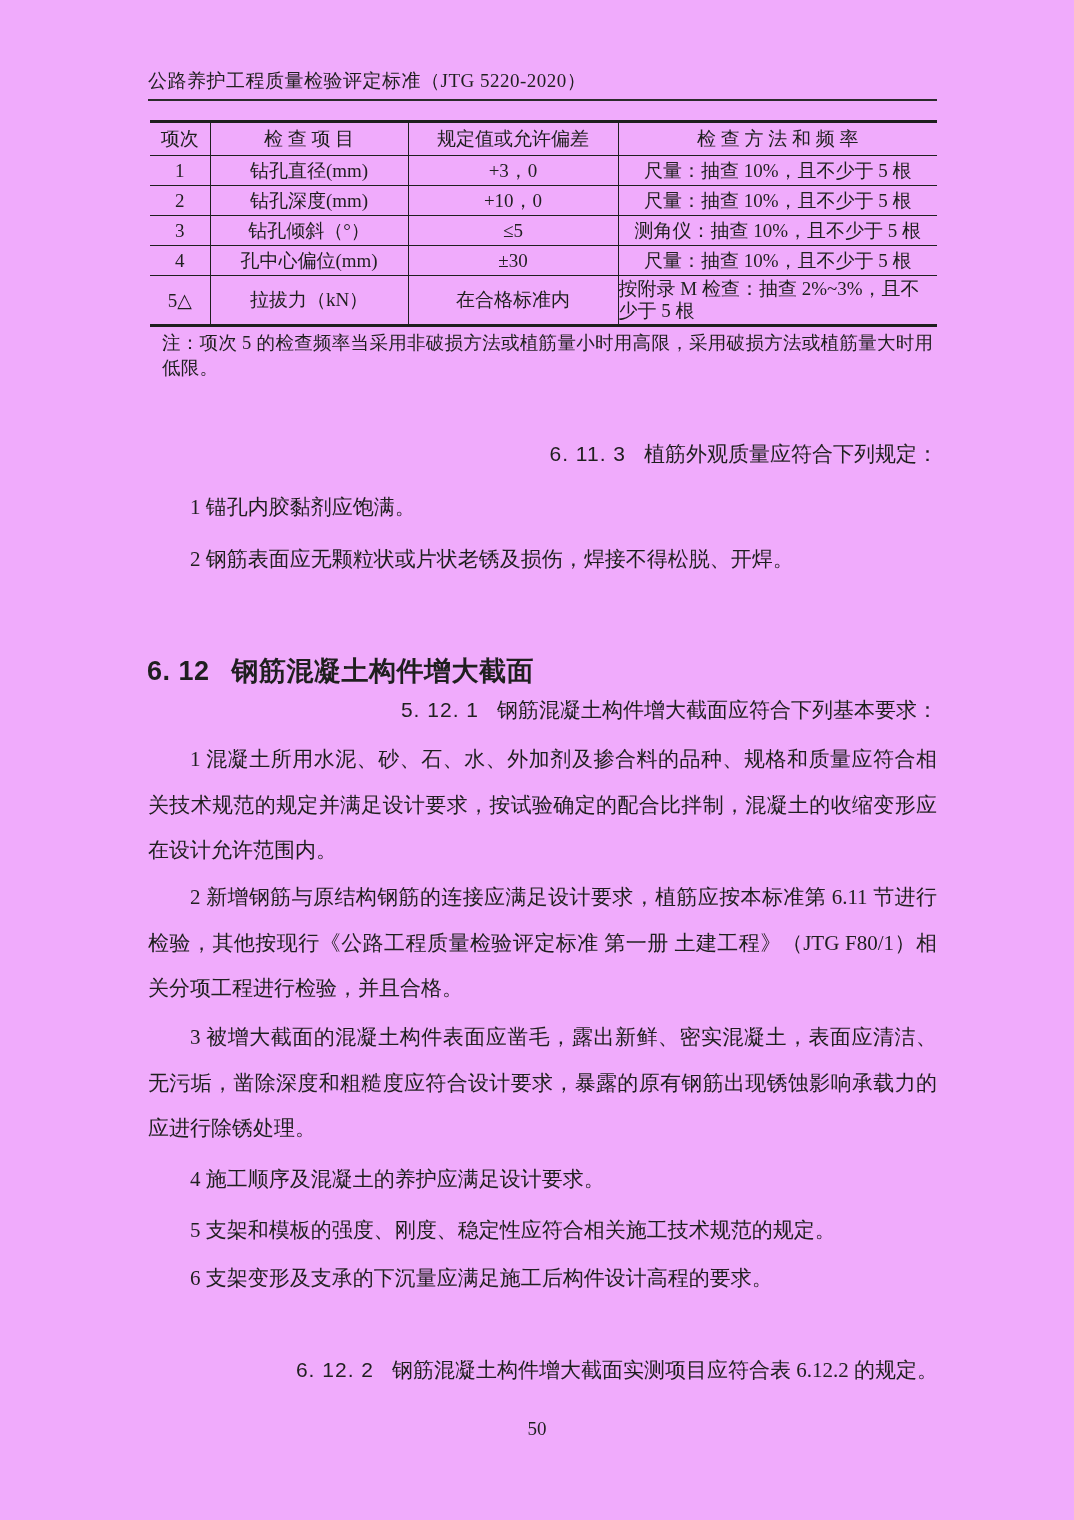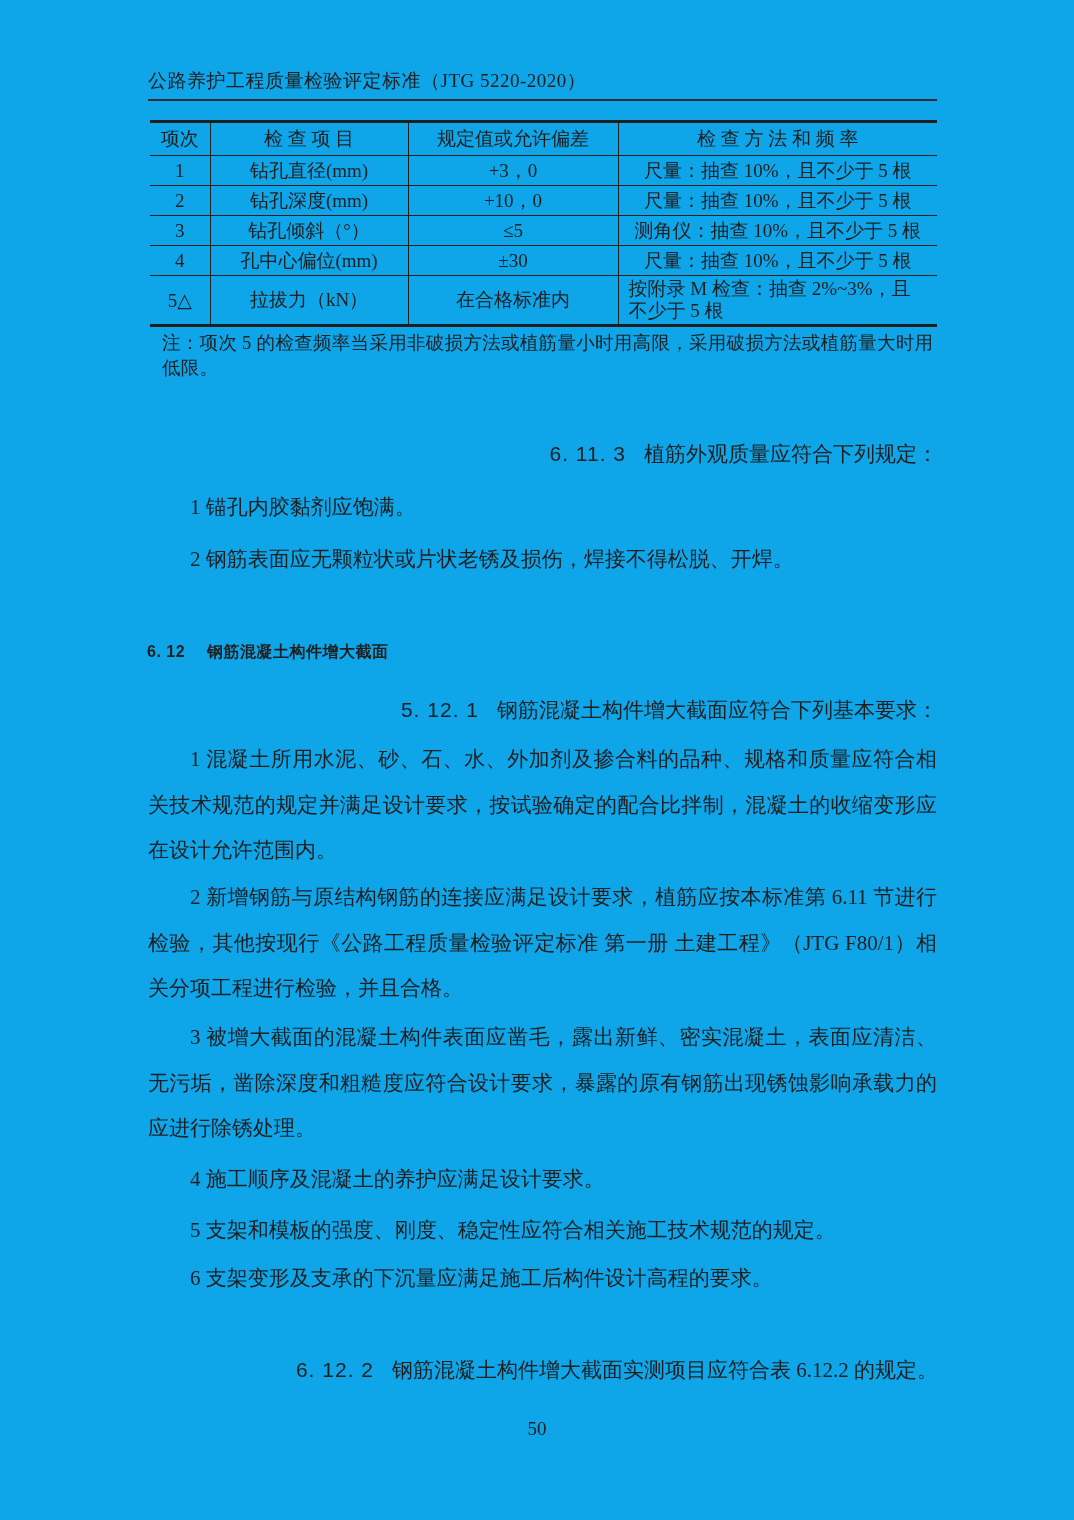--- a/index.html
+++ b/index.html
@@ -1,20 +1,20 @@
 <!DOCTYPE html>
 <html><head>
 <meta charset="utf-8">
 <style>
   html,body{margin:0;padding:0;background:#e8e8e8;}
   .page{
     position:relative;
     width:1074px;height:1520px;
     margin:0 auto;
-    background:#0ea5e9;
+    background:#f0abfc;
     color:#1f1f1f;
     font-family:"Liberation Serif","DejaVu Serif",serif;
     overflow:hidden;
   }
   
   .doc-header{
     position:absolute;left:148px;top:68px;width:789px;
     font-size:19px;letter-spacing:.5px;white-space:nowrap;
   }
   .header-rule{
@@ -31,38 +31,38 @@
   .std-table th,.std-table td{
     border-right:1px solid #1f1f1f;
     border-bottom:1px solid #1f1f1f;
     text-align:center;vertical-align:middle;
     padding:1px 6px;font-weight:normal;overflow:hidden;
   }
   .std-table th{height:30px;}
   .std-table td{height:27px;}
   .std-table th:last-child,.std-table td:last-child{border-right:none;}
   .std-table tr:last-child td{border-bottom:none;height:44px;}
-  .std-table td.method-left{text-align:left;line-height:22px;padding:2px 10px;}
+  .std-table td.method-left{text-align:left;line-height:22px;padding:2px 0;}
   .table-note{
     position:absolute;left:162px;top:330px;width:778px;
     font-size:18.5px;letter-spacing:.3px;
   }
   
   .clause{
     position:absolute;left:148px;width:790px;
     font-size:21px;text-indent:20px;text-align:right;
   }
   .cnum{
     font-family:"Liberation Sans","DejaVu Sans",sans-serif;
     letter-spacing:1px;margin-right:18px;
   }
   .section-heading{
     position:absolute;left:147px;width:790px;
     font-family:"Liberation Sans","DejaVu Sans",sans-serif;
-    font-weight:bold;font-size:16px;letter-spacing:.5px;
+    font-weight:bold;font-size:27px;letter-spacing:.5px;
   }
   .section-heading .snum{margin-right:22px;}
   .body-item{
     position:absolute;left:148px;width:789px;
     font-size:21px;text-indent:42px;white-space:nowrap;
   }
   .body-para{
     position:absolute;left:148px;width:789px;
     font-size:21px;line-height:45.5px;
     text-indent:42px;text-align:justify;text-justify:inter-ideograph;

